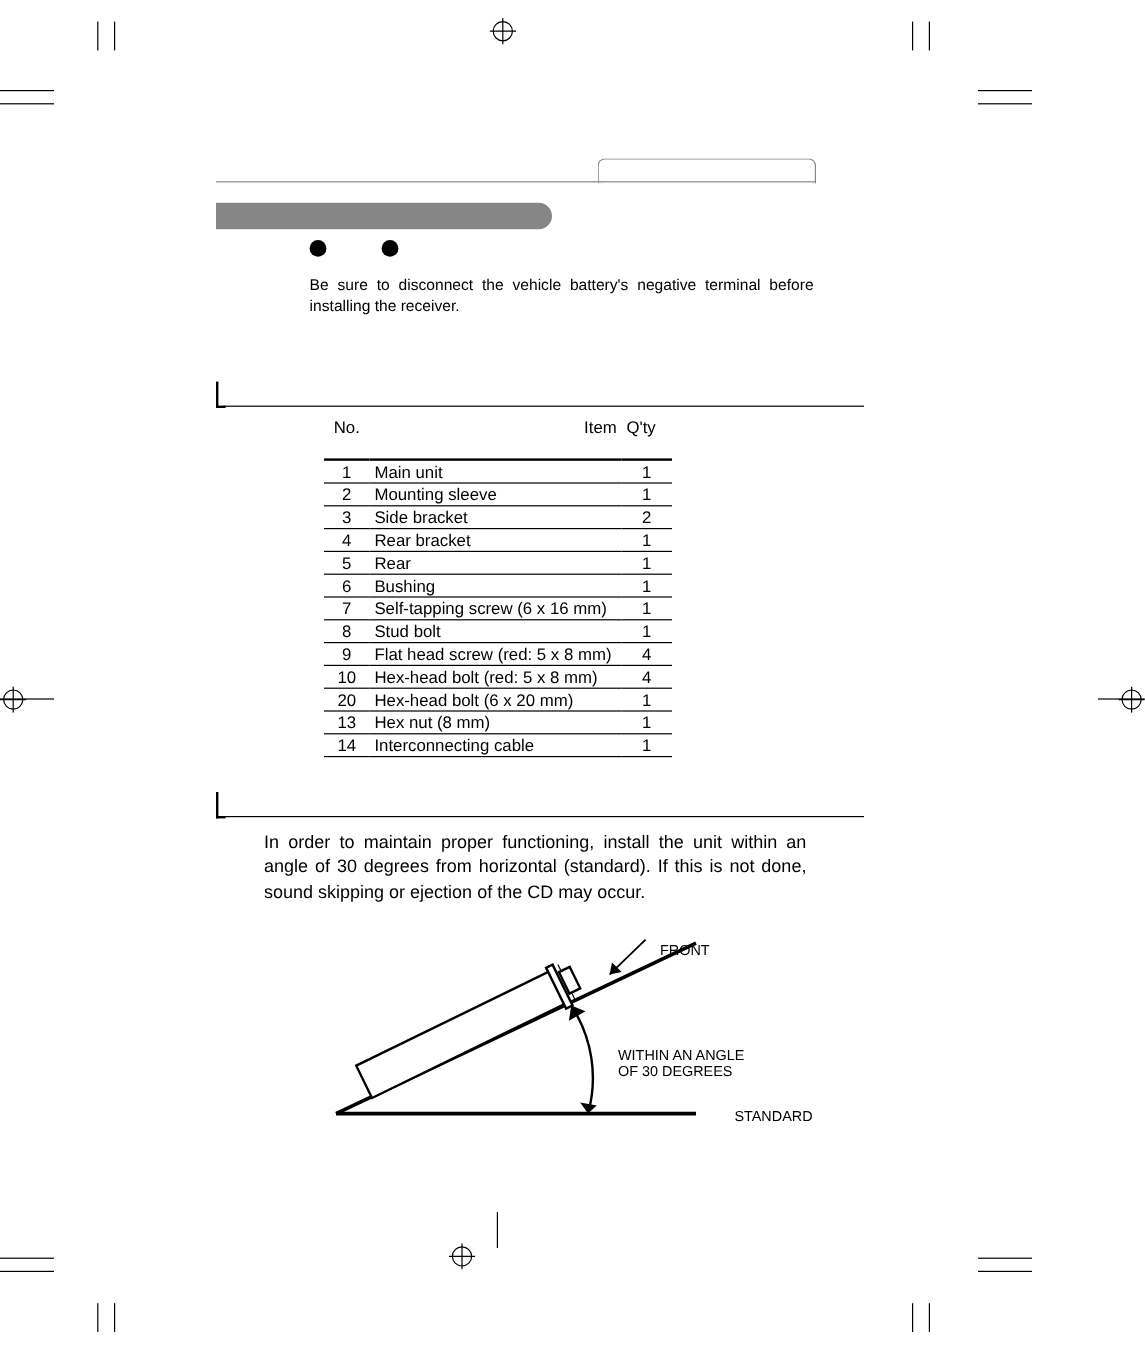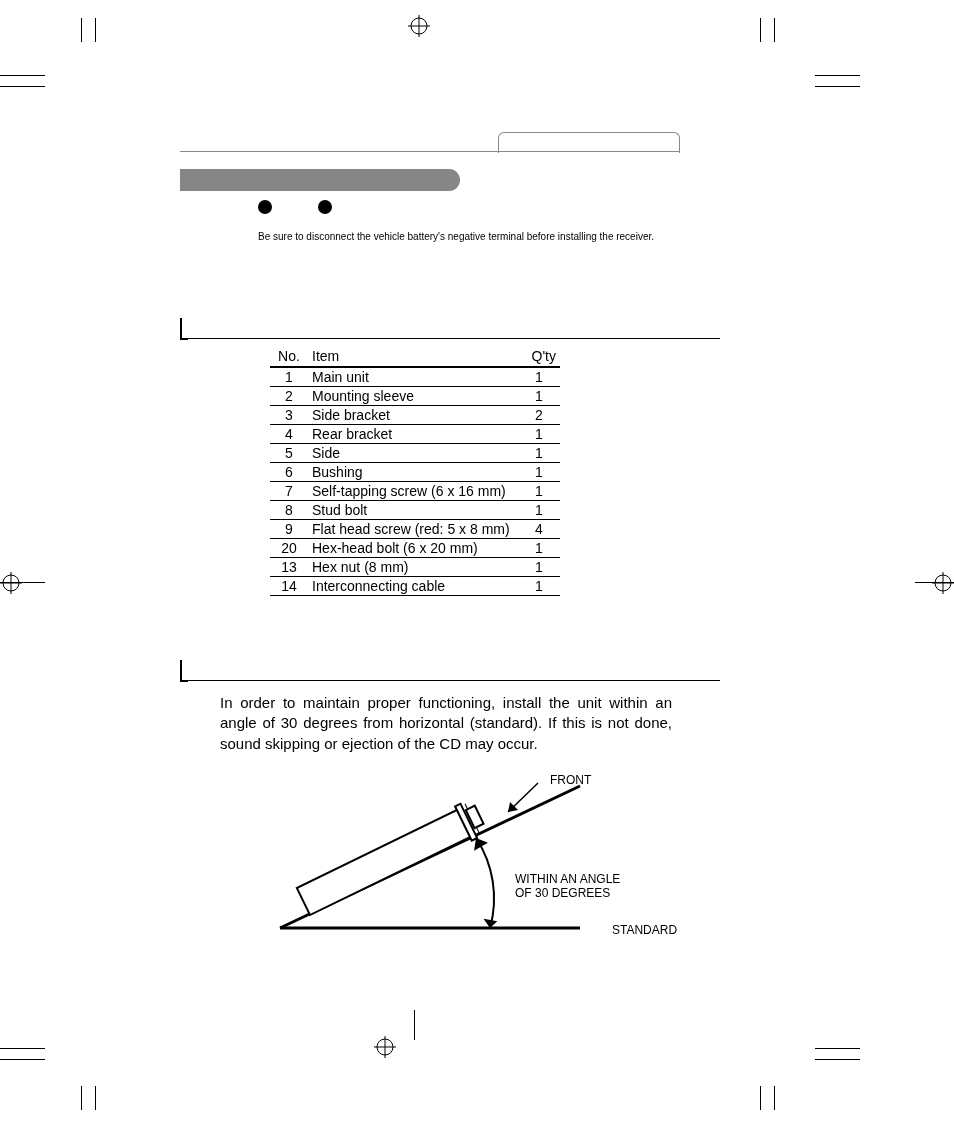--- a/index.html
+++ b/index.html
@@ -67,21 +67,21 @@
     display: flex;
     gap: 46px;
     font-size: 22px;
   }
   .bullets span { display:inline-block; width:14px; height:14px; border-radius:50%; background:#000; }
   .warning-text {
     position: absolute;
     left: 78px;
     top: 130px;
     width: 420px;
-    font-size: 10px;
+    font-size: 13px;
     line-height: 1.3;
     text-align: justify;
   }
   .section-header {
     position: absolute;
     left: 0;
     width: 100%;
   }
   .section-header .sh-bracket {
     position: absolute;
@@ -118,25 +118,25 @@
     text-align: left;
     font-weight: normal;
   }
   .parts-table thead tr th {
     border-bottom: 2px solid #000;
   }
   .parts-table .col-no  { width: 30px; text-align: center; }
   .parts-table .col-item { }
   .parts-table .col-qty { width: 34px; text-align: center; }
   .parts-table thead th.col-no  { text-align:center; }
-  .parts-table thead th.col-item{ text-align:left; }
-  .parts-table thead th.col-qty { text-align:right; }
+  .parts-table thead th.col-item{ text-align:right; }
+  .parts-table thead th.col-qty { text-align:left; }
   .parts-table thead { }
   .parts-table thead tr { }
-  .parts-table thead tr th { padding-top:2px; padding-bottom:2px; }
+  .parts-table thead tr th { padding-top:2px; padding-bottom:18px; }
   .parts-table tbody tr:first-child td { border-top: 1px solid #000; }
 
   .angle-text {
     position: absolute;
     left: 40px;
     top: 593px;
     right: 48px;
     font-size: 15px;
     line-height: 1.35;
     text-align: justify;
@@ -147,21 +147,21 @@
     top: 670px;
     width: 300px;
     height: 180px;
   }
   .diagram svg { width: 100%; height: 100%; overflow: visible; }
   .dlabel {
     position: absolute;
     font-size: 12px;
     line-height: 1.15;
   }
-  #lbl-front    { left: 270px; top: 4px; }
+  #lbl-front    { left: 270px; top: 16px; }
   #lbl-within   { left: 235px; top: 103px; width:120px; }
   #lbl-standard { left: 296px; top: 154px; margin-left: 36px; }
 
 </style>
 </head>
 <body>
 
 <div class="cropmark cropmark-v" style="left:81px; top:18px;"></div>
 <div class="cropmark cropmark-v" style="left:95px; top:18px;"></div>
 <div class="cropmark cropmark-v" style="left:760px; top:18px;"></div>
@@ -256,41 +256,46 @@
           <td class="col-item">Side bracket</td>
           <td class="col-qty">2</td>
         </tr>
         <tr>
           <td class="col-no">4</td>
           <td class="col-item">Rear bracket</td>
           <td class="col-qty">1</td>
         </tr>
         <tr>
           <td class="col-no">5</td>
-          <td class="col-item">Side</td>
+          <td class="col-item">Rear</td>
           <td class="col-qty">1</td>
         </tr>
         <tr>
           <td class="col-no">6</td>
           <td class="col-item">Bushing</td>
           <td class="col-qty">1</td>
         </tr>
         <tr>
           <td class="col-no">7</td>
           <td class="col-item">Self-tapping screw (6 x 16 mm)</td>
           <td class="col-qty">1</td>
         </tr>
         <tr>
           <td class="col-no">8</td>
           <td class="col-item">Stud bolt</td>
           <td class="col-qty">1</td>
         </tr>
         <tr>
           <td class="col-no">9</td>
           <td class="col-item">Flat head screw (red: 5 x 8 mm)</td>
+          <td class="col-qty">4</td>
+        </tr>
+        <tr>
+          <td class="col-no">10</td>
+          <td class="col-item">Hex-head bolt (red: 5 x 8 mm)</td>
           <td class="col-qty">4</td>
         </tr>
         <tr>
           <td class="col-no">20</td>
           <td class="col-item">Hex-head bolt (6 x 20 mm)</td>
           <td class="col-qty">1</td>
         </tr>
         <tr>
           <td class="col-no">13</td>
           <td class="col-item">Hex nut (8 mm)</td>

